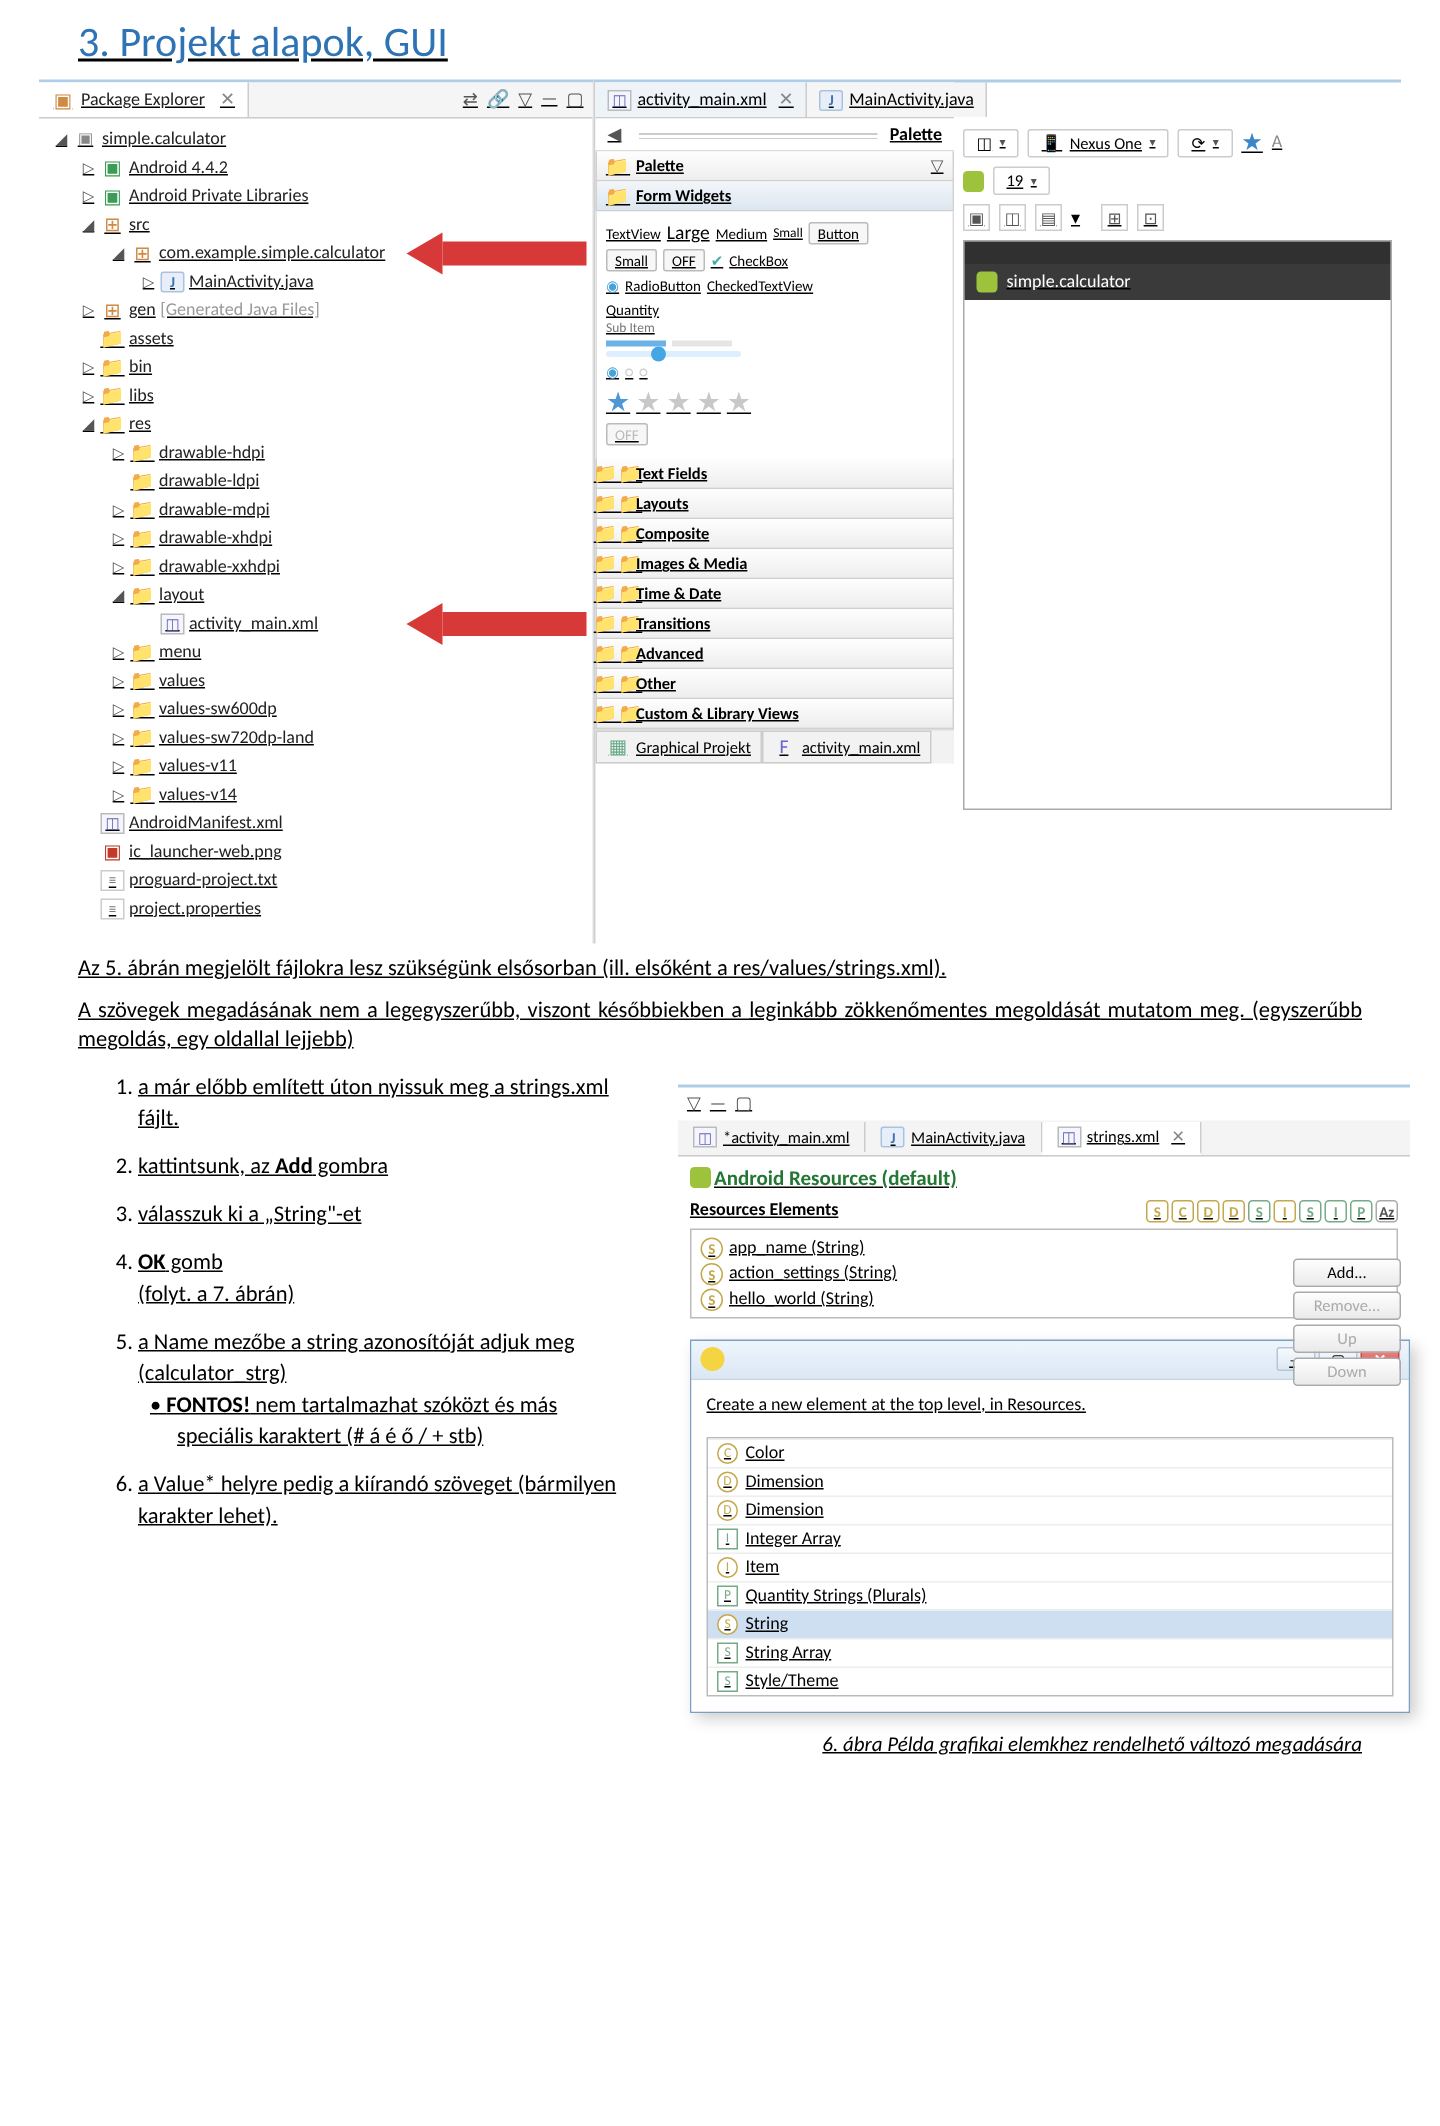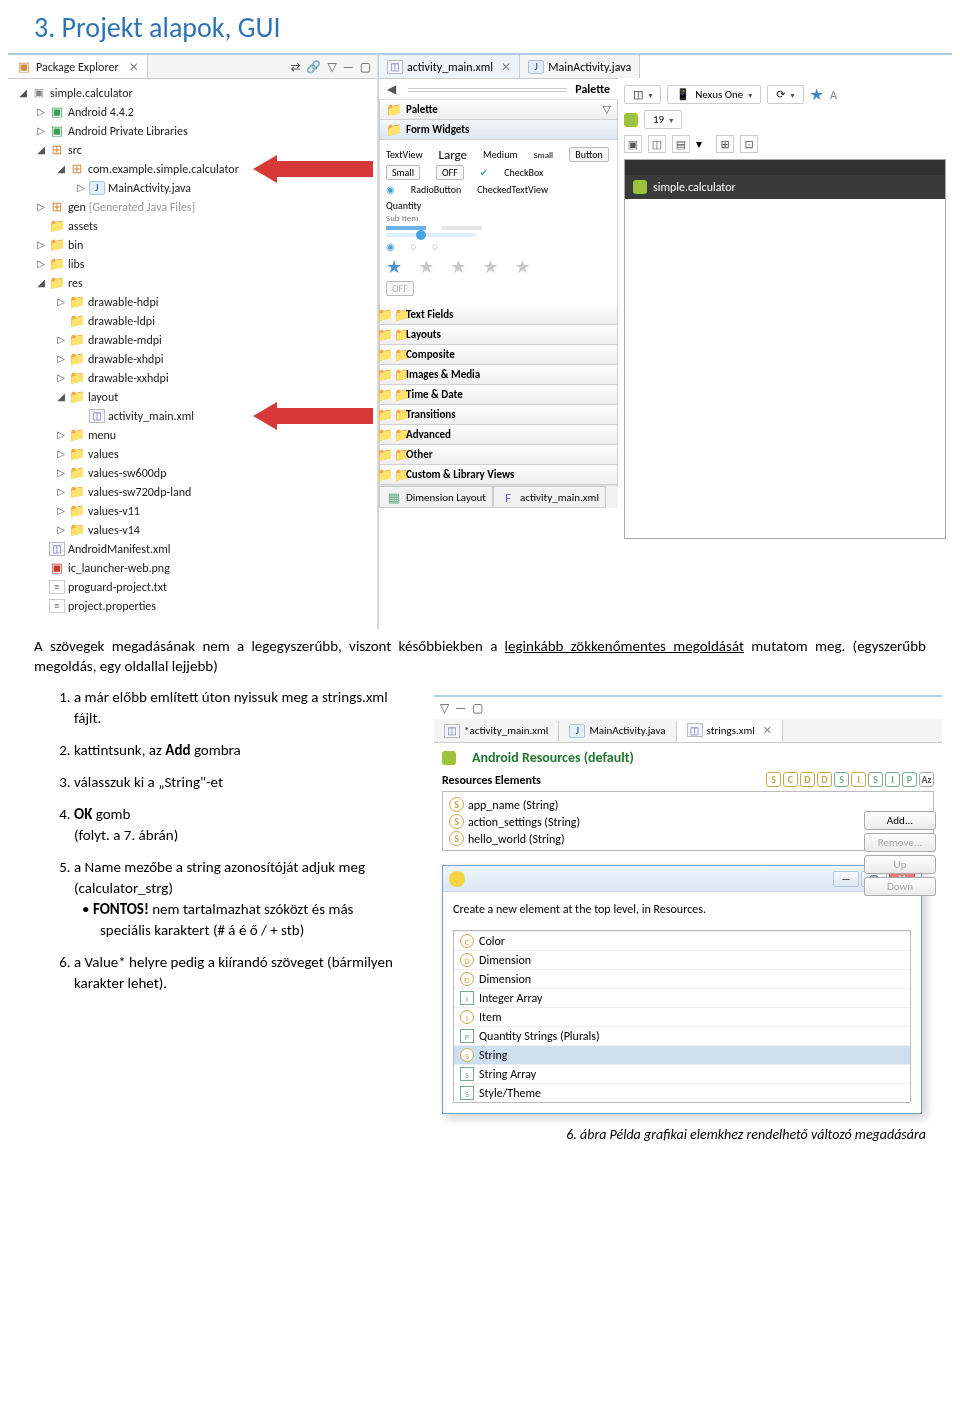--- a/index.html
+++ b/index.html
@@ -1,17 +1,17 @@
 <!DOCTYPE html>
 <html><head>
   <meta charset="utf-8">
   <style>
     * { box-sizing: border-box; margin: 0; padding: 0; }
     body { font-family: Calibri, Arial, sans-serif; font-size: 14px; background: #fff; width: 960px; color: #000; }
-    .page { padding: 0 4px 20px; }
+    .page { padding: 0 22px 20px; text-decoration: underline; }
     
     .doc-title { color: #2e74b5; font-size: 28px; font-weight: normal; padding: 10px 20px 8px 30px; }
     
     .fig1 { display: flex; padding: 0 4px; margin-bottom: 8px; }
     .pkg-panel { width: 370px; border-top: 2px solid #b0cde8; border-right: 1px solid #ddd; background: #fff; padding-bottom: 14px; font-size: 12px; color: #222; }
     .tab-bar { display: flex; align-items: center; border-bottom: 1px solid #ccc; height: 24px; background: #f5f5f5; }
     .tab { display: flex; align-items: center; padding: 0 8px; height: 100%; background: #fff; border-right: 1px solid #ccc; gap: 4px; }
     .tab .x { color: #888; margin-left: 6px; cursor: pointer; }
     .tabtools { margin-left: auto; display: flex; gap: 6px; padding-right: 6px; color: #555; }
     .tree { padding: 4px 4px 0 4px; }
@@ -32,21 +32,21 @@
     
     .center-col { width: 240px; border-top: 2px solid #b0cde8; border-left:1px solid #d0d0d0; font-size:12px; }
     .center-tabs { display: flex; height:24px; background: #f5f5f5; border-bottom:1px solid #ccc; align-items:center; }
     .center-tab { display:flex; align-items:center; padding:0 8px; height:100%; background:#eef3f8; border-right:1px solid #ccc; gap:4px; }
     .palette-top { display:flex; align-items:center; padding:3px 8px; background:#fff; border-bottom:1px solid #ddd; }
     .hbar { flex:1; height:6px; background: repeating-linear-gradient(0deg,#ccc 0 1px, transparent 1px 3px); margin-left:6px; }
     .palette-row { height:20px; background: linear-gradient(#fefefe,#eee); border:1px solid #d0d0d0; border-top:0; display:flex; align-items:center; padding:0 6px; gap:4px; font-size:11px; }
     .palette-row.sel { background: linear-gradient(#f2f6fa,#dce6f0); }
     .tbtn { border:1px solid #bbb; border-radius:2px; padding:0 5px; font-size:10px; background:#f7f7f7; }
     .widget-panel { background:#fff; border-left:1px solid #ddd; border-right:1px solid #ddd; padding:4px 6px 6px 6px; font-size:10px; }
-    .wfld { display:flex; align-items:center; gap:16px; margin:3px 0; }
+    .wfld { display:flex; align-items:center; gap:4px; margin:3px 0; }
     .star { color:#4e96d4; font-size:18px; }
     .starg { color:#c8c8c8; font-size:18px; }
     .slider { height:4px; width:90px; background:#def; border-radius:2px; position:relative; }
     .slider::after{content:"";position:absolute;left:30px;top:-3px;width:10px;height:10px;background:#45a6e6;border-radius:50%;}
     .footer-tabs { display:flex; background:#f2f2f2; border-top:1px solid #ddd; }
     .ftab { padding:3px 6px; border:1px solid #ccc; font-size:11px; display:flex; gap:4px; align-items:center;}
     .pcat .ico.folder::before { content:"📁"; }
 
     
     .right-col { flex:1; border-top:2px solid #b0cde8; padding:0 6px 6px 6px; font-size:12px; }
@@ -69,21 +69,21 @@
     .bullet { margin-left: 26px; text-indent:-18px; }
     .bold { font-weight:bold; }
 
     
     .fig2 { display:flex; margin-top: -310px; margin-left: 430px; font-size:12px; }
     .fig2-inner { border-top:2px solid #b0cde8; width:508px; background:#fff; }
     .editor-tabs { display:flex; height:24px; align-items:center; background:#f4f4f4; border-bottom:1px solid #ccc; }
     .et { padding:3px 10px; font-size:11px; border-right:1px solid #ccc; display:flex; gap:4px; align-items:center; }
     .et.act { background:#fff; border-bottom:2px solid #fff; margin-bottom:-1px;}
     .res-header { padding:6px 8px; }
-    .res-title { color:#227733; font-weight:bold; font-size:14px; display:flex; gap:16px; align-items:center; }
+    .res-title { color:#227733; font-weight:bold; font-size:14px; display:flex; gap:2px; align-items:center; }
     .res-sub { font-weight:bold; font-size:12px; margin:6px 0 4px; display:flex; align-items:center; }
     .badges { margin-left:auto; display:flex; gap:2px; }
     .badge { width:15px; height:15px; border:1px solid #aaa; border-radius:3px; display:inline-flex; align-items:center; justify-content:center; font-size:10px; font-weight:bold; }
     .listbox { border:1px solid #bbb; background:#fff; padding:4px; height:60px; }
     .listbox div { padding:1px 2px; display:flex; gap:4px; align-items:center; }
     .side-btns { position:absolute; right:6px; top:114px; display:flex; flex-direction:column; gap:3px; }
     .wbtn { width:72px; border:1px solid #aaa; border-radius:3px; background:linear-gradient(#fefefe,#eaeaea); font-size:11px; text-align:center; padding:2px 0; cursor:pointer; }
     .wbtn.dis { color:#aaa; }
     .fig2-inner { position:relative; }
 
@@ -376,21 +376,21 @@
           <span class="ico folder">📁</span>
           <b>Other</b>
         </div>
       <div class="palette-row pcat">
           <span class="ico folder">📁</span>
           <b>Custom &amp; Library Views</b>
         </div>
       <div class="footer-tabs">
         <div class="ftab">
             <span class="ico" style="color:#6a8">▦</span>
-            <span>Dimension Layout</span>
+            <span>Graphical Projekt</span>
           </div>
         <div class="ftab">
             <span class="ico" style="color:#66c">F</span>
             <span>activity_main.xml</span>
           </div>
       </div>
     </div>
 
     <div class="right-col">
       <div style="height:24px"></div>
@@ -419,20 +419,21 @@
       <div class="device">
         <div class="device-status"></div>
         <div class="device-titlebar">
             <span class="droid"></span>
             <span>simple.calculator</span>
           </div>
       </div>
     </div>
   </div>
 
+  <p class="para">Az 5. ábrán megjelölt fájlokra lesz szükségünk elsősorban (ill. elsőként a res/values/strings.xml).</p>
   <p class="para">
     <span>A szövegek megadásának nem a legegyszerűbb, viszont későbbiekben a </span><span class="ul">leginkább zökkenőmentes megoldását</span><span> mutatom meg. (egyszerűbb megoldás, egy oldallal lejjebb)</span>
   </p>
 
   <ol class="ol-outer">
     <li>a már előbb említett úton nyissuk meg a strings.xml fájlt.</li>
     <li><span>kattintsunk, az </span><span class="bold">Add</span><span> gombra</span></li>
     <li>válasszuk ki a „String"-et</li>
     <li><span class="bold">OK</span><span> gomb</span><br><span>(folyt. a 7. ábrán)</span></li>
     <li><span>a Name mezőbe a string azonosítóját adjuk meg (calculator_strg)</span>

